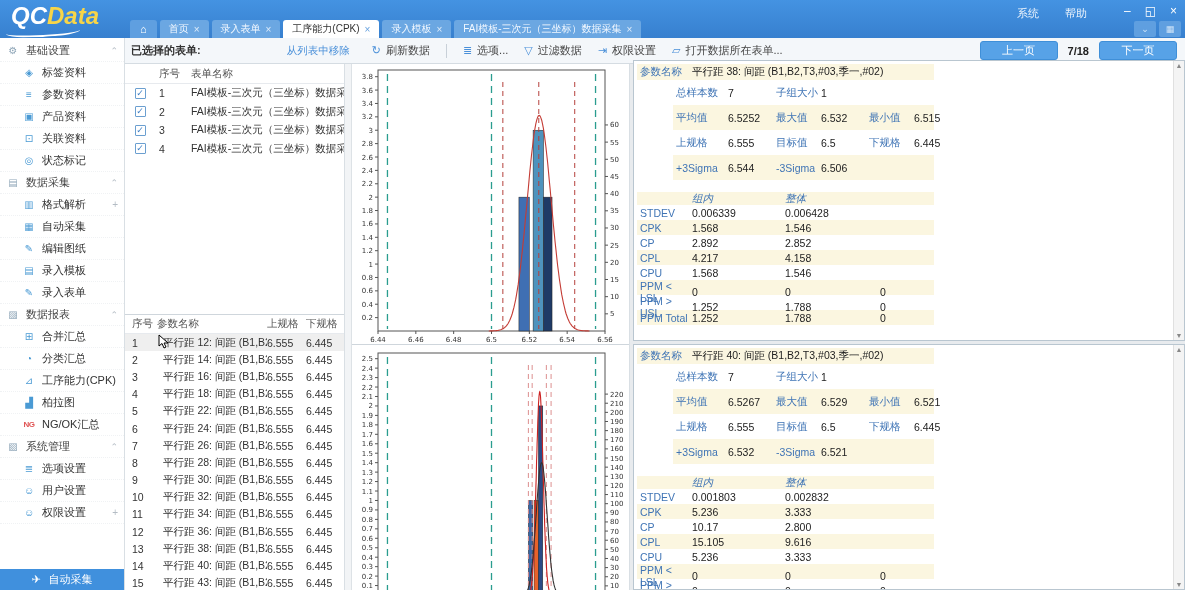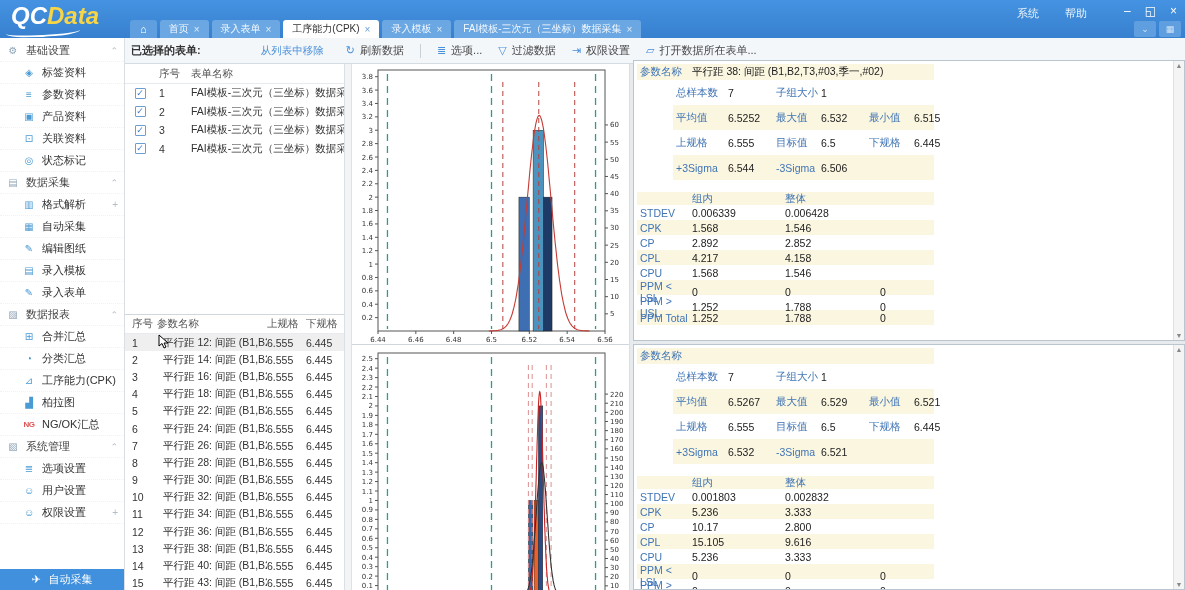--- a/index.html
+++ b/index.html
@@ -35,21 +35,21 @@
   .side-row.head .sicon{color:#8fa6b8;}
   .side-row.item{padding-left:22px;}
   .side-row .chev{margin-left:auto;color:#b4bcc4;font-size:9px;}
   .side-row .plus{margin-left:auto;color:#b4bcc4;font-size:10px;}
   .sidebar-footer{height:21px;background:#4090dd;color:#fff;font-size:11px;display:flex;align-items:center;justify-content:center;gap:8px;}
   .sidebar-footer .sicon{font-size:11px;color:#fff;}
 
   .main{flex:1;display:flex;flex-direction:column;min-width:0;}
   
   .toolbar{height:26px;background:#f4f7fa;border-bottom:1px solid #d5dce2;display:flex;align-items:center;padding:0 6px;font-size:11px;color:#333;flex:none;}
-  .sel-label{font-weight:bold;margin-right:60px;white-space:nowrap;}
+  .sel-label{font-weight:bold;margin-right:86px;white-space:nowrap;}
   .remove-link{color:#4a90d9;margin-right:22px;white-space:nowrap;cursor:pointer;font-size:10.5px;}
   .tb-buttons{display:flex;align-items:center;gap:16px;}
   .tb-btn{display:flex;align-items:center;gap:5px;color:#444;white-space:nowrap;cursor:pointer;}
   .tb-btn .ticon{color:#4a90d9;font-size:11px;}
   .tb-divider{width:1px;height:14px;background:#c8d0d8;}
   .pagination{margin-left:auto;display:flex;align-items:center;gap:10px;padding-right:2px;}
   .pg-btn{width:78px;height:19px;background:#57a2e7;border:1px solid #3f8fd8;border-radius:3px;color:#fff;font-size:11px;display:flex;align-items:center;justify-content:center;cursor:pointer;}
   .pg-num{font-weight:bold;color:#222;font-size:11px;}
 
   
@@ -82,21 +82,21 @@
   .panel2{flex:1;}
   .panel-inner{padding:3px 0 0 3px;width:300px;}
   .prow{display:grid;font-size:10.5px;align-items:center;}
   .prow.band{background:#fbf6e0;}
   .prow .plabel{color:#3f74b5;padding-left:3px;}
   .prow .pval{color:#222;}
   .name-row{grid-template-columns:55px 1fr;height:16px;}
   .info-row{grid-template-columns:55px 45px 48px 45px 48px 46px;height:25px;margin-left:36px;}
   .spacer-row{height:12px;}
   .ghead-row{grid-template-columns:55px 93px 95px 44px;height:13px;}
-  .ghead-row .plabel{padding-left:0;}
+  .ghead-row .plabel{padding-left:0;font-style:italic;}
   .ghead-row .g1{grid-column:2;}
   .ghead-row .g2{grid-column:3;}
   .stat-row{grid-template-columns:55px 93px 95px 44px;height:15px;}
   .panel-scroll{position:absolute;top:0;right:0;width:11px;height:100%;background:#f4f4f4;border-left:1px solid #e0e0e0;font-size:7px;color:#888;display:flex;flex-direction:column;justify-content:space-between;align-items:center;padding:1px 0;}
 
   
   svg text{font-family:"DejaVu Sans",sans-serif;}
   .cursor-arrow{position:absolute;left:158px;top:334px;z-index:50;pointer-events:none;}
 </style>
 </head>
@@ -276,20 +276,25 @@
             </div>
             <div class="tb-btn">
               <span class="ticon">⇥</span>
               <span>权限设置</span>
             </div>
             <div class="tb-btn">
               <span class="ticon">▱</span>
               <span>打开数据所在表单...</span>
             </div>
           </div>
+        <div class="pagination">
+          <div class="pg-btn">上一页</div>
+          <span class="pg-num">7/18</span>
+          <div class="pg-btn">下一页</div>
+        </div>
       </div>
 
       <div class="content">
         <div class="left-col">
           <div class="forms-table">
               <div class="ftable-head">
                 <div class="fcell-chk"></div>
                 <div class="fcell-num">序号</div>
                 <div class="fcell-name">表单名称</div>
               </div>
@@ -713,20 +718,21 @@
               </div>
               <div class="panel-scroll">
                 <span>▲</span>
                 <span>▼</span>
               </div>
             </div>
           <div class="panel panel2">
               <div class="panel-inner">
                 <div class="prow name-row band">
                   <span class="plabel">参数名称</span>
+                  <span class="pval">平行距 40: 间距 (B1,B2,T3,#03,季一,#02)</span>
                 </div>
                 <div class="prow info-row">
                   <span class="plabel">总样本数</span>
                   <span class="pval">7</span>
                   <span class="plabel">子组大小</span>
                   <span class="pval">1</span>
                 </div>
                 <div class="prow info-row band">
                   <span class="plabel">平均值</span>
                   <span class="pval">6.5267</span>

